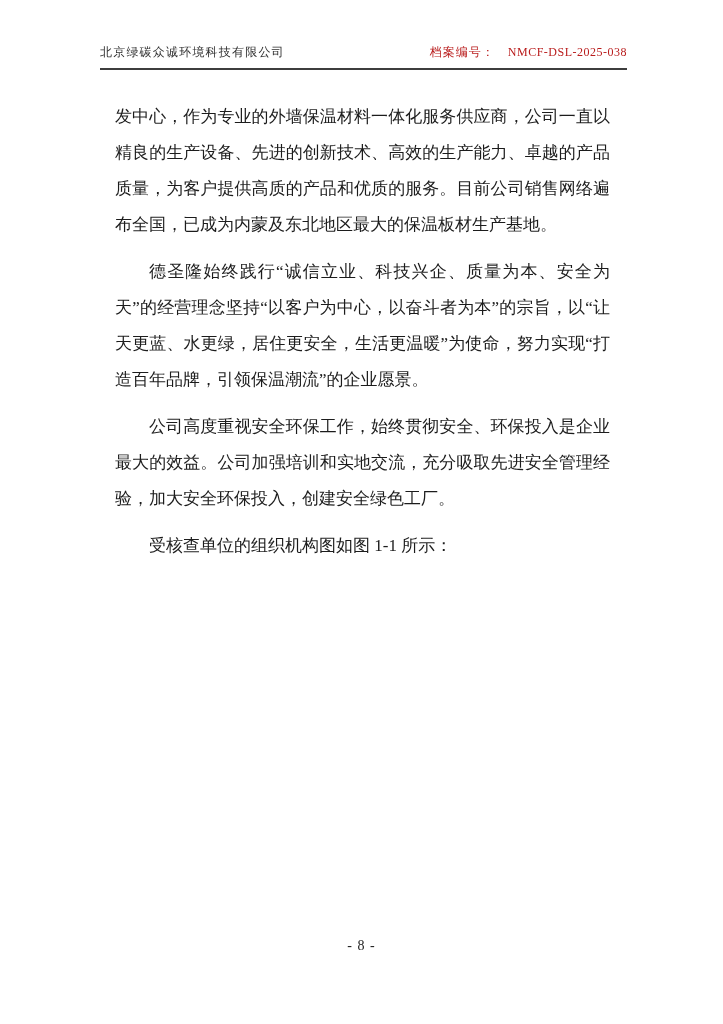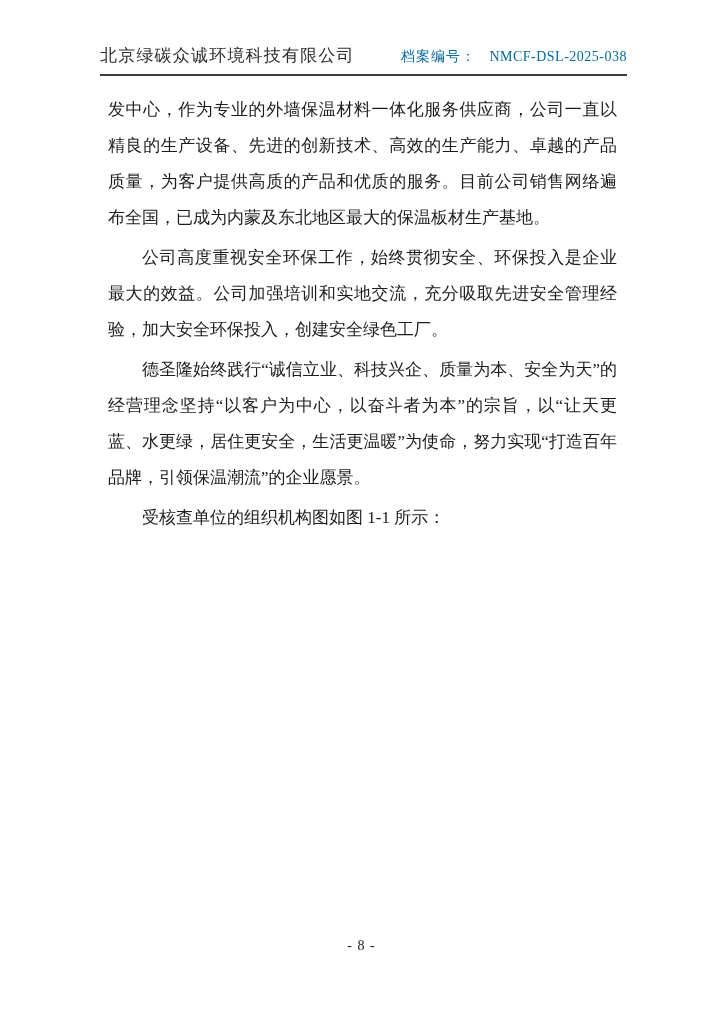--- a/index.html
+++ b/index.html
@@ -21,28 +21,28 @@
       top: 44px;
       left: 100px;
       width: 527px;
       display: flex;
       justify-content: space-between;
       align-items: baseline;
       padding-bottom: 7px;
       border-bottom: 2px solid #3d3d3d;
     }
     .header .company {
-      font-size: 17px;
+      font-size: 12px;
       letter-spacing: 1.2px;
       color: #2e2e2e;
       white-space: nowrap;
     }
     .header .doc-id {
-      font-size: 14px;
-      color: #0369a1;
+      font-size: 12px;
+      color: #b91c1c;
       white-space: nowrap;
     }
     .header .doc-id .label {
       letter-spacing: 1px;
       margin-right: 10px;
     }
     .header .doc-id .number {
       letter-spacing: 0.5px;
     }
     .body-text {
@@ -50,21 +50,21 @@
       top: 88px;
       left: 104px;
       width: 517px;
       font-size: 17px;
       line-height: 36px;
       text-align: justify;
       text-justify: inter-character;
       color: #1c1c1c;
     }
     .body-text p {
-      margin: 4px;
+      margin: 11px;
       padding: 0;
     }
     .body-text p.indent {
       text-indent: 2em;
     }
     .footer {
       position: absolute;
       top: 938px;
       left: 0;
       width: 100%;
@@ -82,22 +82,22 @@
   <div class="header">
     <span class="company">北京绿碳众诚环境科技有限公司</span>
     <span class="doc-id">
       <span class="label">档案编号：</span>
       <span class="number">NMCF-DSL-2025-038</span>
     </span>
   </div>
 
   <div class="body-text">
     <p class="no-indent">发中心，作为专业的外墙保温材料一体化服务供应商，公司一直以精良的生产设备、先进的创新技术、高效的生产能力、卓越的产品质量，为客户提供高质的产品和优质的服务。目前公司销售网络遍布全国，已成为内蒙及东北地区最大的保温板材生产基地。</p>
+    <p class="indent">德圣隆始终践行“诚信立业、科技兴企、质量为本、安全为天”的经营理念坚持“以客户为中心，以奋斗者为本”的宗旨，以“让天更蓝、水更绿，居住更安全，生活更温暖”为使命，努力实现“打造百年品牌，引领保温潮流”的企业愿景。</p>
     <p class="indent">公司高度重视安全环保工作，始终贯彻安全、环保投入是企业最大的效益。公司加强培训和实地交流，充分吸取先进安全管理经验，加大安全环保投入，创建安全绿色工厂。</p>
-    <p class="indent">德圣隆始终践行“诚信立业、科技兴企、质量为本、安全为天”的经营理念坚持“以客户为中心，以奋斗者为本”的宗旨，以“让天更蓝、水更绿，居住更安全，生活更温暖”为使命，努力实现“打造百年品牌，引领保温潮流”的企业愿景。</p>
     <p class="indent">受核查单位的组织机构图如图 1-1 所示：</p>
   </div>
 
   <div class="footer">
     <span>- 8 -</span>
   </div>
 
 </div>
 
 </body></html>

